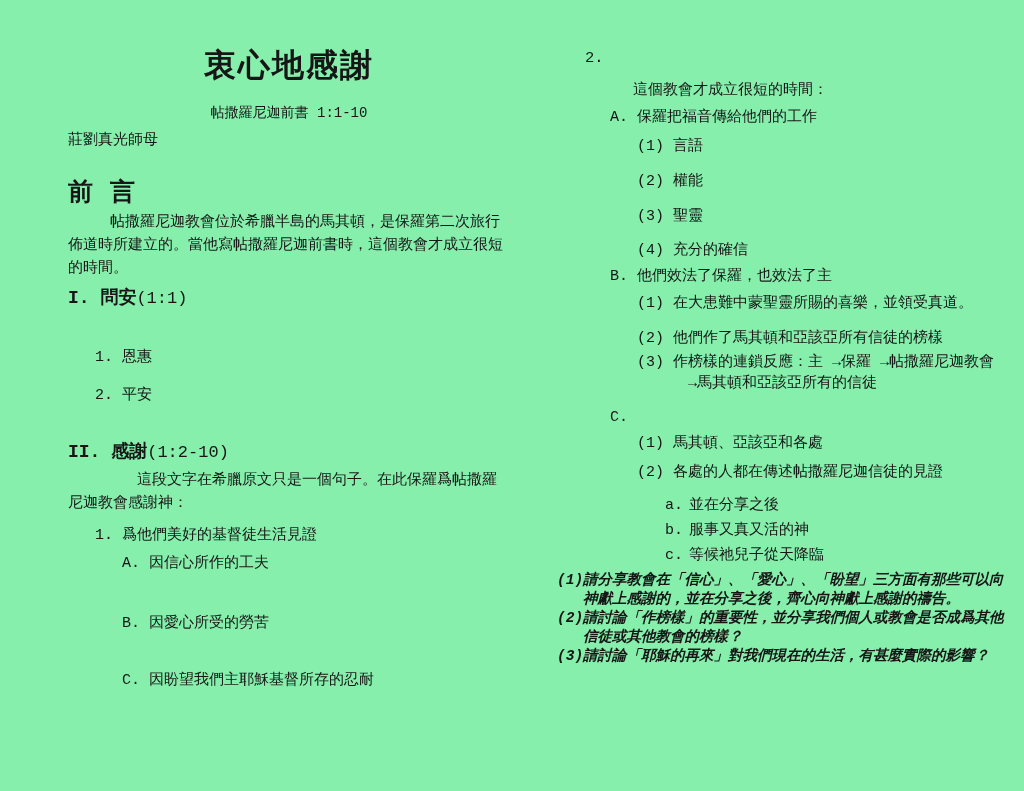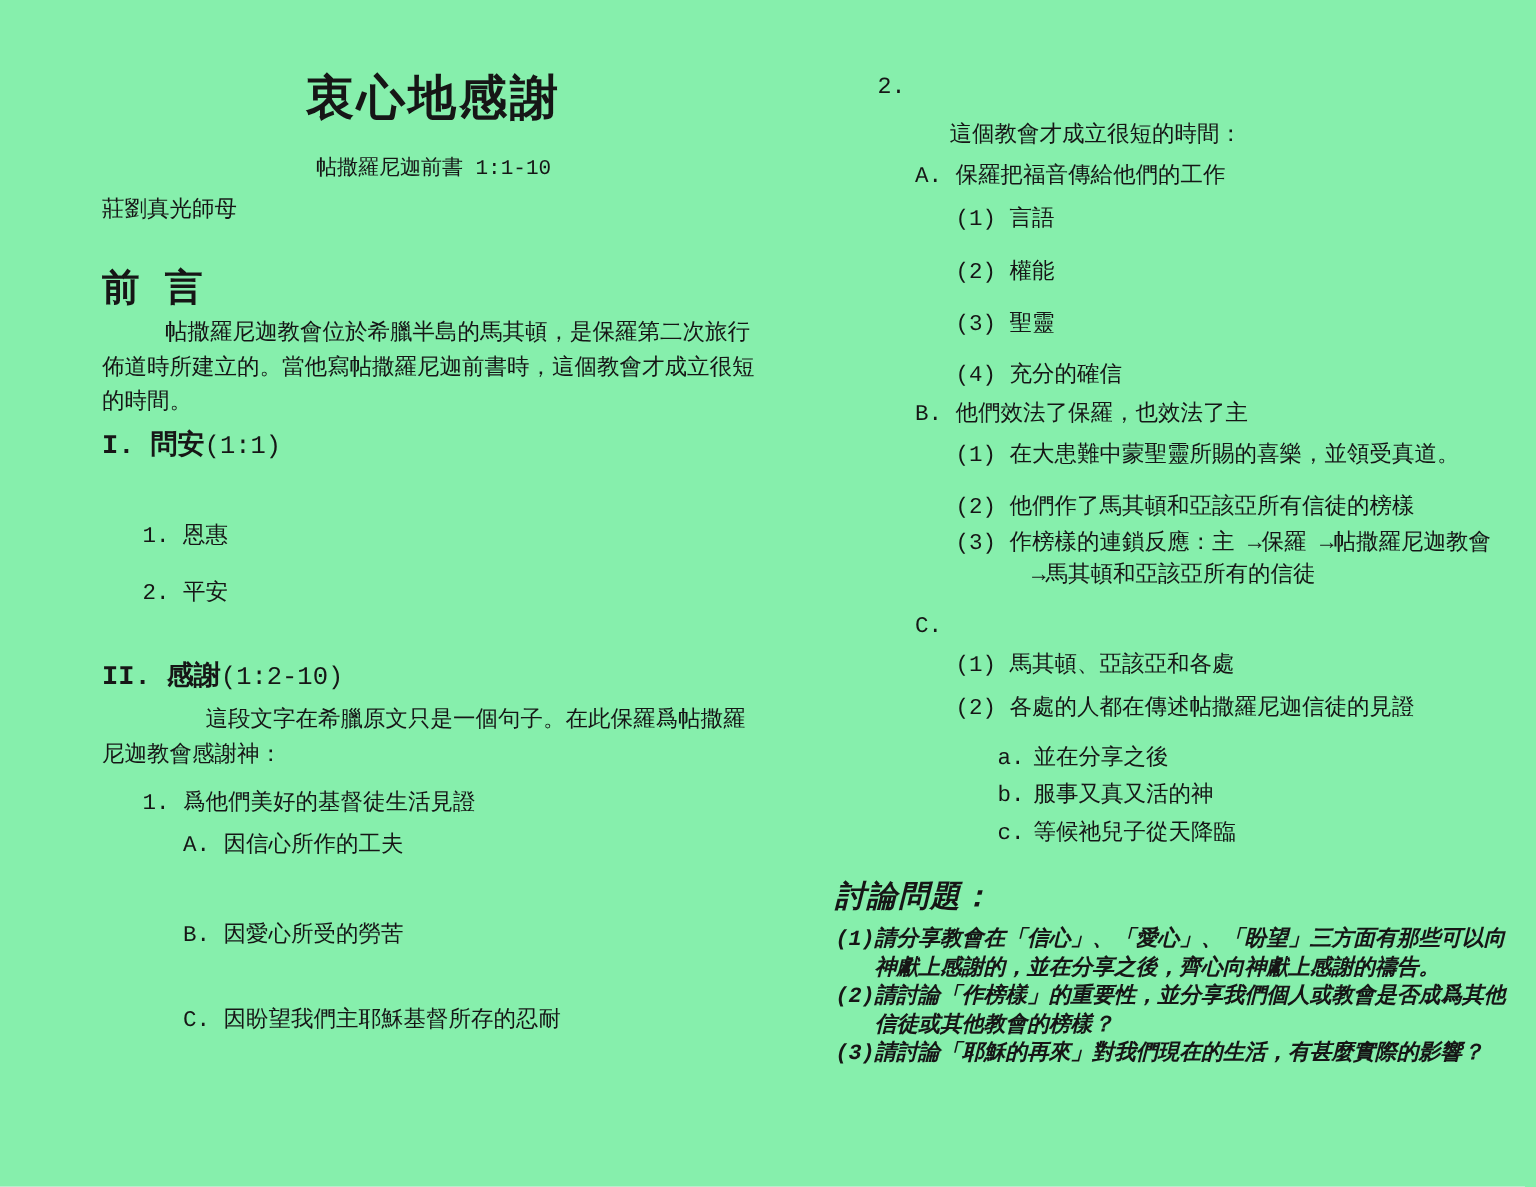--- a/index.html
+++ b/index.html
@@ -159,21 +159,20 @@
     </div>
     <div class="row r3 mt4">
       <span class="mk">b.</span>
       <span class="txt">服事又真又活的神</span>
     </div>
     <div class="row r3 mt4">
       <span class="mk">c.</span>
       <span class="txt">等候祂兒子從天降臨</span>
     </div>
 
-    <div class="h-disc">討論問題：</div>
     <div class="q q1">
       <span class="mk">(1)</span>
       <span class="txt">請分享教會在「信心」、「愛心」、「盼望」三方面有那些可以向神獻上感謝的，並在分享之後，齊心向神獻上感謝的禱告。</span>
     </div>
     <div class="q">
       <span class="mk">(2)</span>
       <span class="txt">請討論「作榜樣」的重要性，並分享我們個人或教會是否成爲其他信徒或其他教會的榜樣？</span>
     </div>
     <div class="q">
       <span class="mk">(3)</span>

